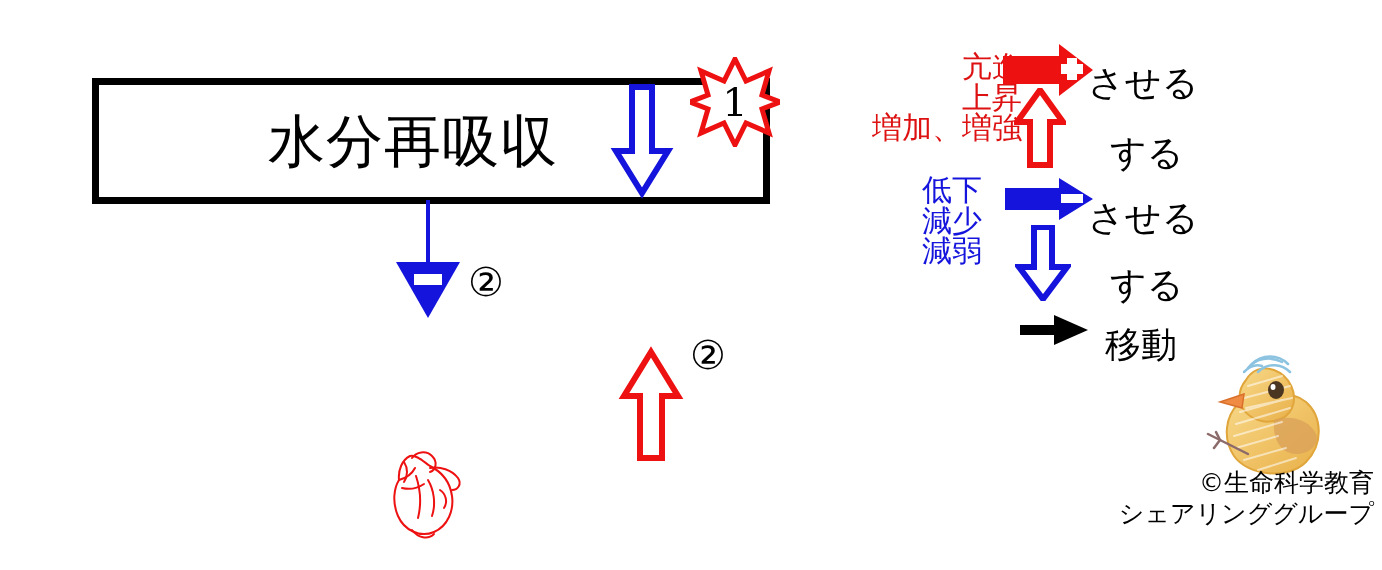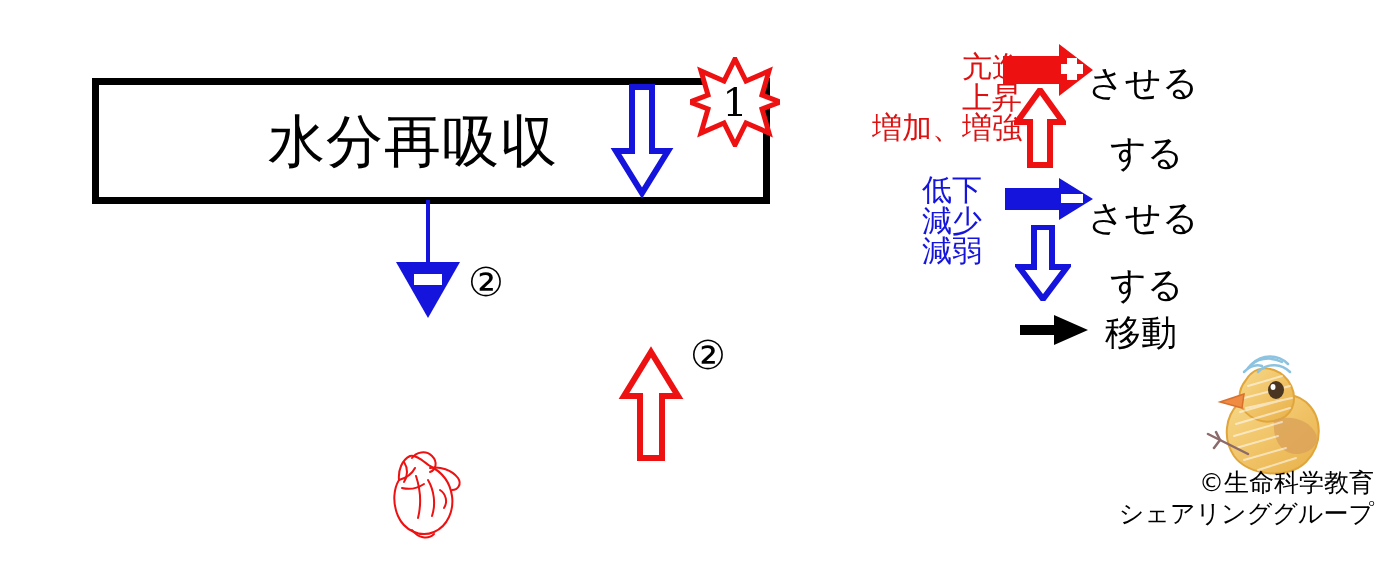--- a/index.html
+++ b/index.html
@@ -119,21 +119,21 @@
     font-size: 36px;
     color: #000000;
     white-space: nowrap;
     font-family: Liberation Mono, monospace;
     line-height: 1;
   }
   #tail-plus-saseru { left: 268px; top: 38px; }
   #tail-plus-suru   { left: 290px; top: 108px; }
   #tail-minus-saseru{ left: 268px; top: 173px; }
   #tail-minus-suru  { left: 290px; top: 240px; }
-  #tail-move        { left: 285px; top: 288px; }
+  #tail-move        { left: 285px; top: 300px; }
 
   .legend-arrow { position: absolute; }
   .legend-arrow svg { display: block; }
   #lg-arrow-plus-right  { left: 183px; top: 14px;  width: 90px; height: 52px; }
   #lg-arrow-red-up      { left: 194px; top: 58px;  width: 52px; height: 80px; }
   #lg-arrow-minus-right { left: 185px; top: 148px; width: 88px; height: 42px; }
   #lg-arrow-blue-down   { left: 195px; top: 195px; width: 56px; height: 76px; }
   #lg-arrow-black-right { left: 200px; top: 285px; width: 68px; height: 30px; }
 
   

